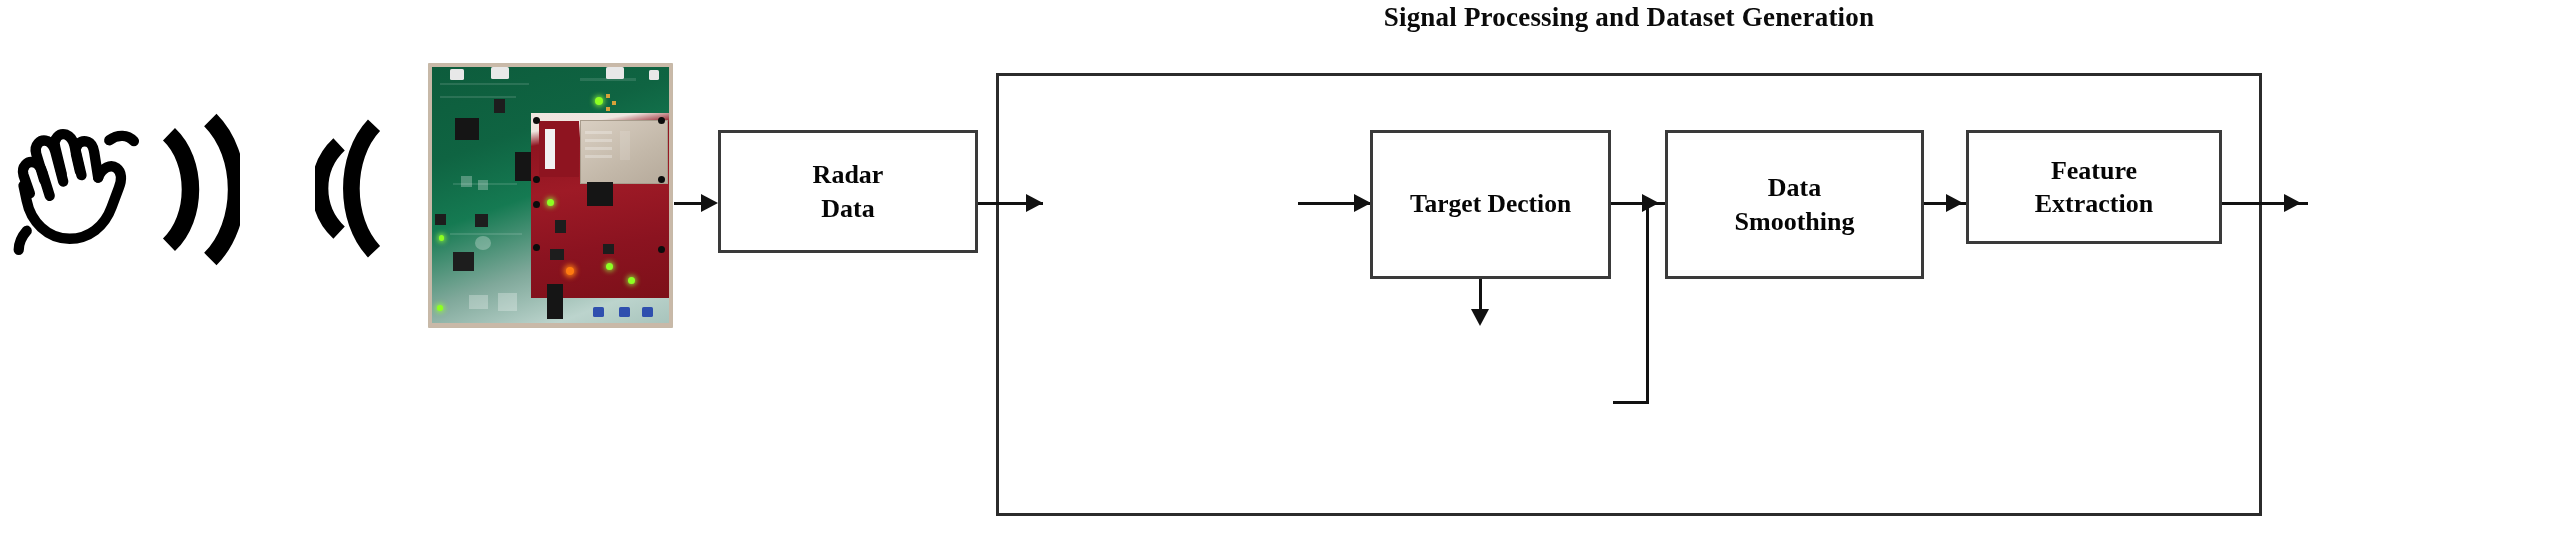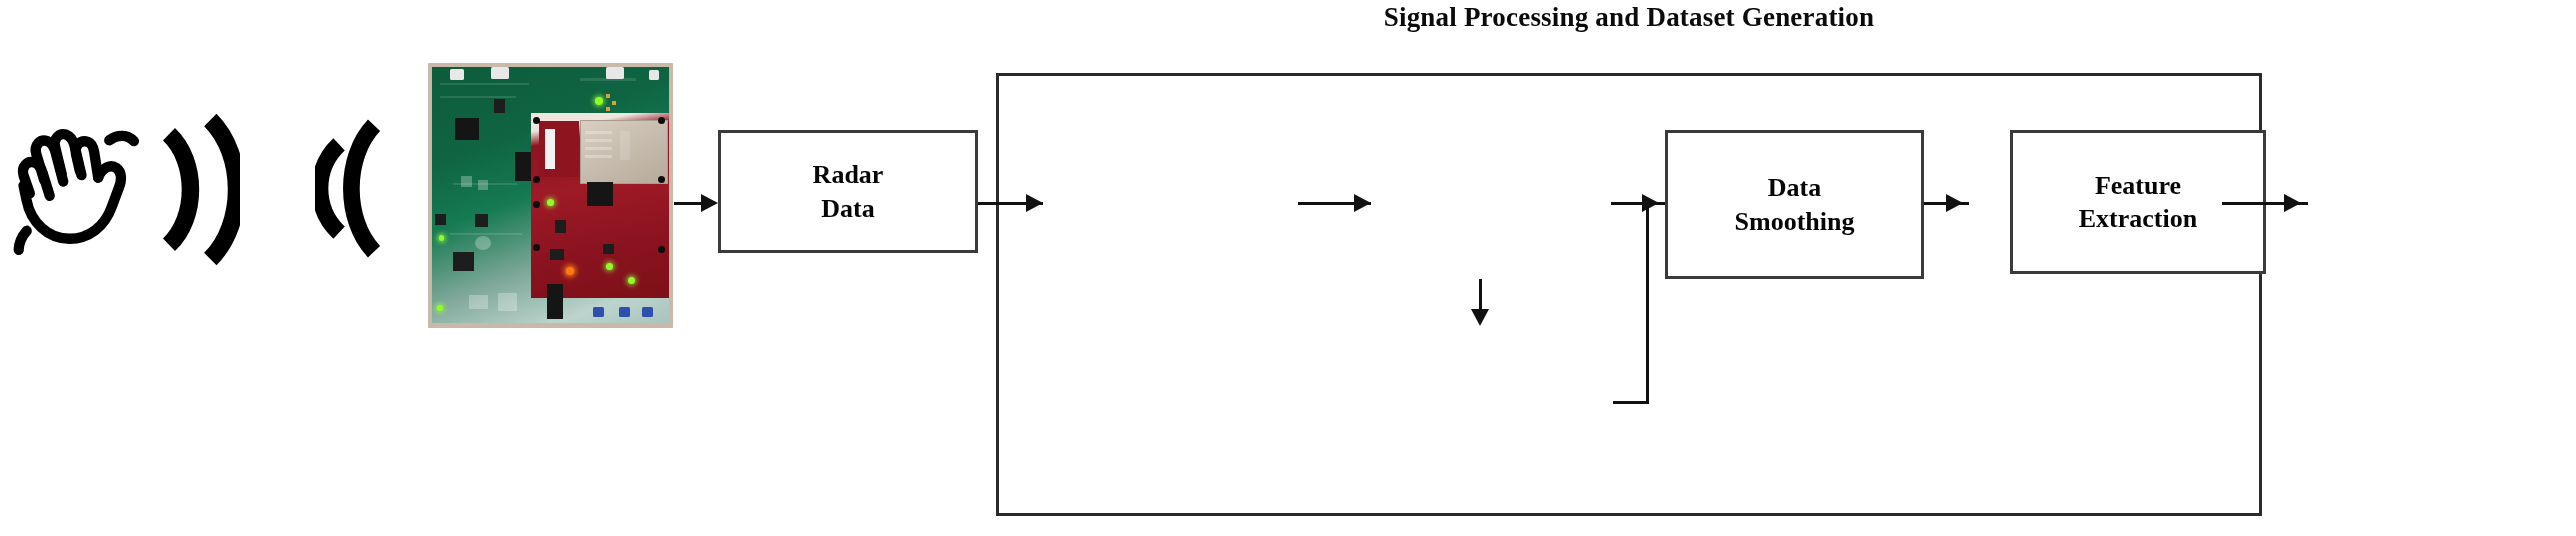--- a/index.html
+++ b/index.html
@@ -233,38 +233,39 @@
   <div class="pbox" style="left:718px;top:130px;width:260px;height:123px;">Radar
 Data</div>
 
   <div class="hline" style="left:978px;top:202px;width:65px;"></div>
   <div class="arrow-r" style="left:1026px;top:194px;"></div>
 
 
   <div class="hline" style="left:1298px;top:202px;width:73px;"></div>
   <div class="arrow-r" style="left:1354px;top:194px;"></div>
 
+  <div class="pbox" style="left:1370px;top:130px;width:241px;height:149px;font-size:25.5px;">Target Dection</div>
 
   <div class="hline" style="left:1611px;top:202px;width:56px;"></div>
   <div class="arrow-r" style="left:1642px;top:194px;"></div>
 
   <div class="vline" style="left:1479px;top:279px;height:33px;"></div>
   <div class="arrow-d" style="left:1471px;top:309px;"></div>
 
 
   <div class="hline" style="left:1613px;top:401px;width:36px;"></div>
   <div class="vline" style="left:1646px;top:202px;height:202px;"></div>
 
   <div class="pbox" style="left:1665px;top:130px;width:259px;height:149px;">Data
 Smoothing</div>
 
   <div class="hline" style="left:1924px;top:202px;width:45px;"></div>
   <div class="arrow-r" style="left:1946px;top:194px;"></div>
 
-  <div class="pbox" style="left:1966px;top:130px;width:256px;height:144px;margin-left:44px;">Feature
+  <div class="pbox" style="left:1966px;top:130px;width:256px;height:114px;">Feature
 Extraction</div>
 
   <div class="hline" style="left:2222px;top:202px;width:86px;"></div>
   <div class="arrow-r" style="left:2284px;top:194px;"></div>
 
 
 </div>
 
 
 </body></html>

